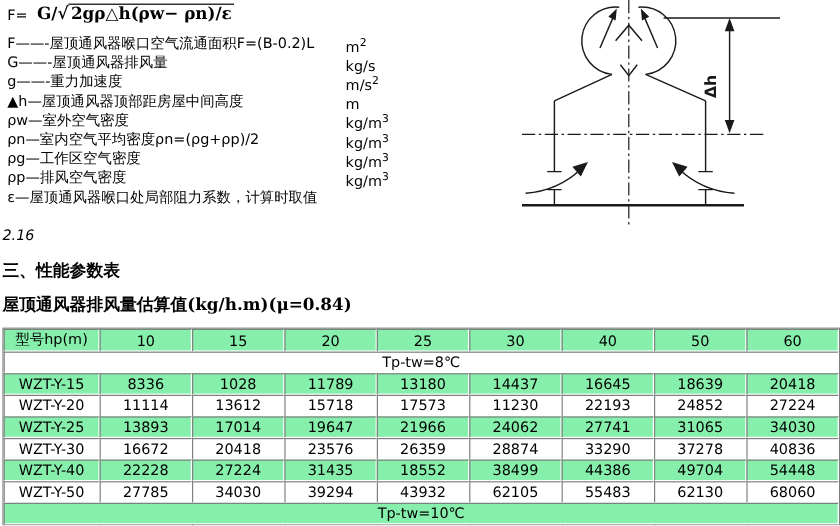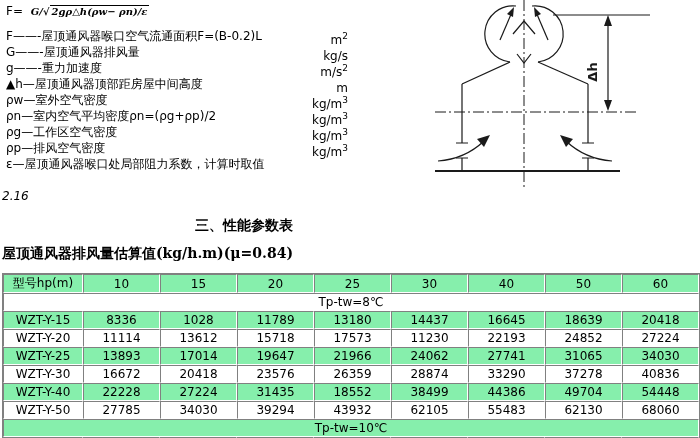--- a/index.html
+++ b/index.html
@@ -3,39 +3,39 @@
 <meta charset="utf-8">
 <style>
   html,body{margin:0;padding:0;background:#fff;}
   #page{position:relative;width:700px;height:438px;overflow:hidden;background:#fff;
         font-family:"DejaVu Sans","Liberation Sans",sans-serif;font-size:12px;color:#000;}
 
   
   .top-text{position:absolute;left:6px;top:4px;width:360px;}
   .formula-line{height:22px;margin-bottom:2px;white-space:nowrap;}
   .formula-lhs{font-size:12px;vertical-align:bottom;}
-  .formula-body{font-family:"DejaVu Serif","Liberation Serif",serif;font-style:italic;
-                font-weight:bold;font-size:10px;margin-left:4px;}
+  .formula-body{font-family:"DejaVu Serif","Liberation Serif",serif;
+                font-weight:bold;font-size:14px;margin-left:4px;}
   .radicand{border-top:1px solid #000;padding:0 2px;}
   .def-row{position:relative;height:16px;line-height:16px;white-space:nowrap;}
-  .def-unit{position:absolute;left:282px;top:0;width:60px;text-align:right;}
+  .def-unit{position:absolute;left:282px;top:0;width:60px;text-align:left;}
   .def-unit sup{font-size:9px;}
   .eps-value{height:16px;line-height:16px;margin-left:-4px;margin-top:16px;font-style:italic;}
 
   
   .diagram{position:absolute;left:420px;top:0;width:245px;height:195px;}
   .diagram svg{display:block;}
   .dline{stroke:#1a1a1a;stroke-width:1.2;fill:none;}
   .dthick{stroke:#1a1a1a;stroke-width:2;fill:none;}
   .ddash{stroke:#1a1a1a;stroke-width:1;fill:none;stroke-dasharray:11 3 2 3;}
   .dfill{fill:#1a1a1a;stroke:none;}
   .dim-label{font-family:"DejaVu Sans",sans-serif;font-size:13px;font-weight:bold;fill:#1a1a1a;}
 
   
-  .headings{position:absolute;left:2px;top:217px;text-align:right;}
+  .headings{position:absolute;left:2px;top:217px;}
   .h-section{font-size:14px;font-weight:bold;margin:0 0 10px 0;}
   .h-table{font-size:14px;font-weight:bold;margin:0;}
   .h-suffix{font-family:"DejaVu Serif","Liberation Serif",serif;}
 
   
   #perf-table{position:absolute;left:2px;top:273px;width:696px;
               border-collapse:separate;border-spacing:0;table-layout:fixed;
               border:1px solid #808080;font-size:12px;}
   #perf-table td{height:16px;padding:0;text-align:center;vertical-align:middle;
                  border-top:1px solid #808080;border-left:1px solid #808080;

